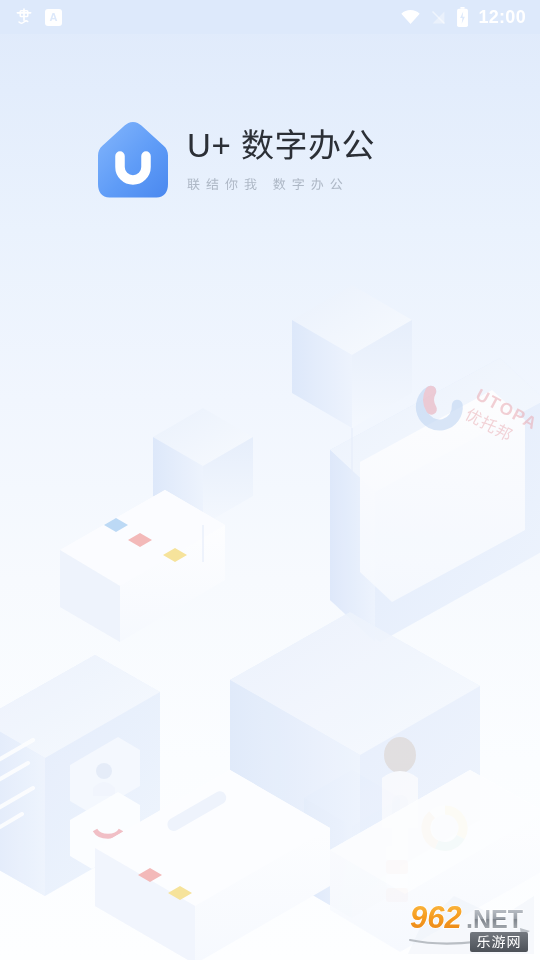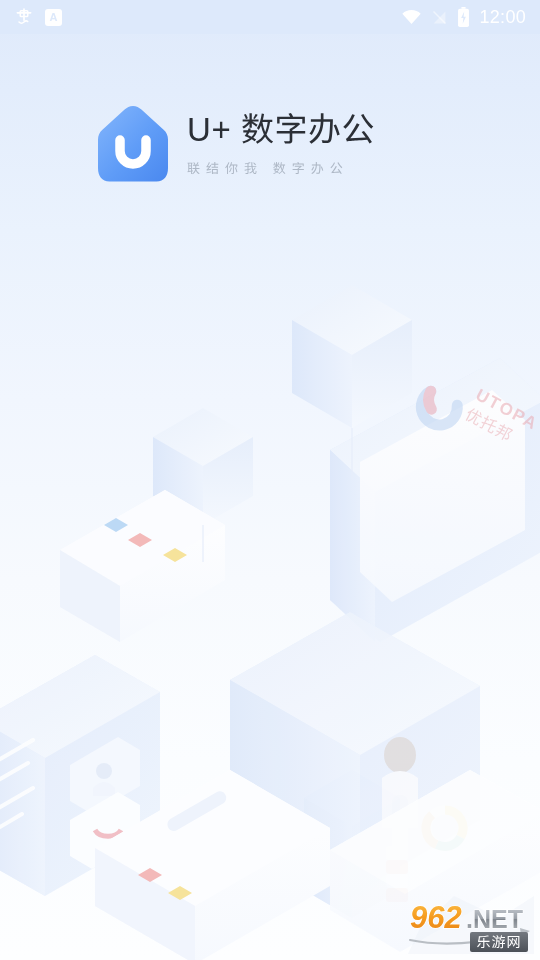--- a/index.html
+++ b/index.html
@@ -26,21 +26,21 @@
   
   #statusbar {
     position:absolute; top:0; left:0;
     width:540px; height:34px;
     background:#dde9fb;
     display:flex; align-items:center;
     padding:0 14px;
     z-index:40;
   }
   .sb-left  { display:flex; align-items:center; gap:11px; }
-  .sb-right { margin-left:auto; display:flex; align-items:center; gap:9px; }
+  .sb-right { margin-left:auto; display:flex; align-items:center; gap:9px;font-weight:bold; }
   .sb-ico   { display:block; }
   .sb-clock {
     color:#ffffff;
     font-size:18px;
     letter-spacing:0.3px;
     font-family:"Liberation Sans","DejaVu Sans",sans-serif;
     line-height:1;
   }
   .badge-a {
     width:17px; height:17px;
@@ -57,21 +57,21 @@
     position:absolute;
     left:0; top:250px;
     width:540px; height:710px;
     z-index:1;
     pointer-events:none;
   }
 
   
   #brand {
     position:absolute;
-    top:104px; left:0;
+    top:120px; left:0;
     width:472px;
     display:flex;
     justify-content:center;
     align-items:center;
     gap:18px;
     z-index:20;
   }
   #logo-mark { width:72px; height:80px; flex:none; }
   #brand-text { display:flex; flex-direction:column; }
   #app-title {

